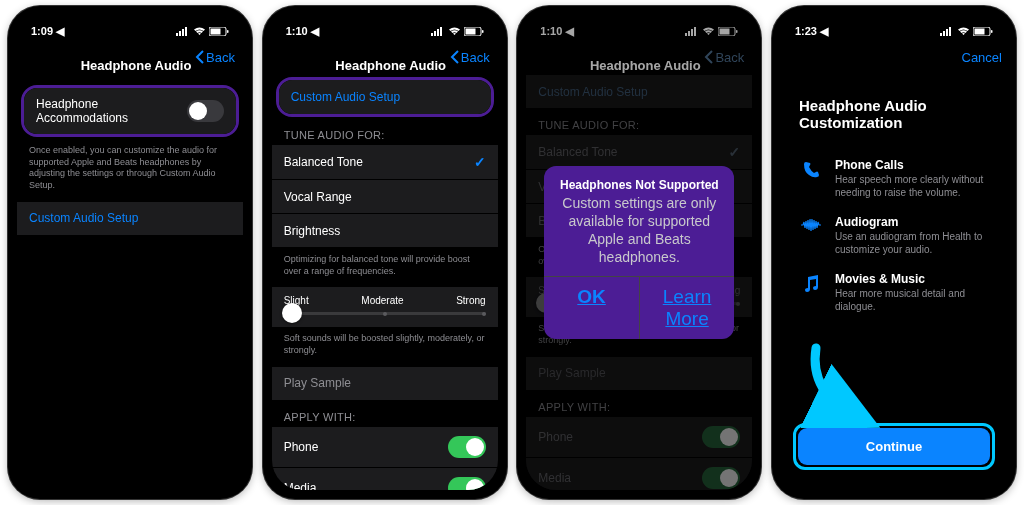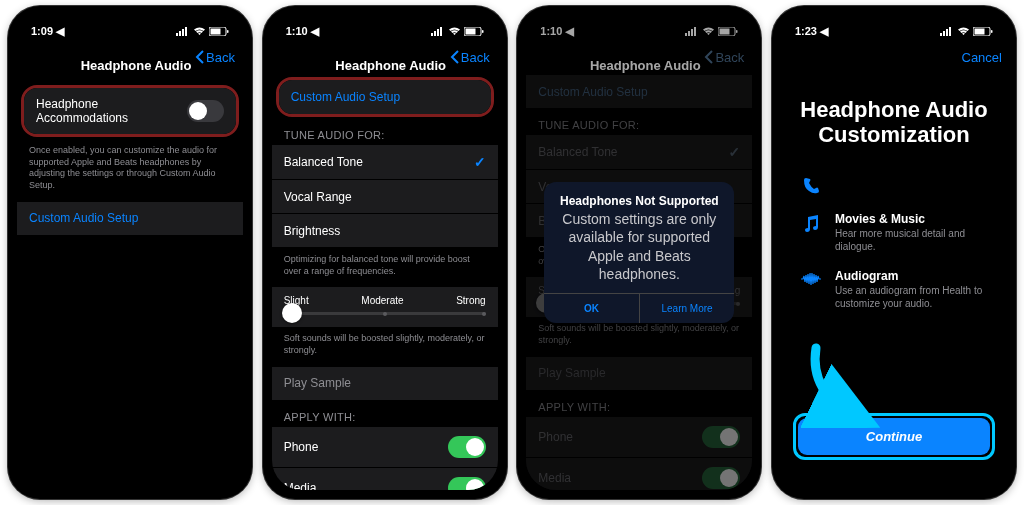--- a/index.html
+++ b/index.html
@@ -13,50 +13,50 @@
   .nav { display:flex; align-items:center; padding:6px 8px 8px; position:relative; height:34px;justify-content:flex-end; }
   .nav-back { color:#0a84ff; font-size:13px; display:flex; align-items:center; gap:2px; }
   .nav-back.dim { color:#4a6a8a; }
   .nav-title { position:absolute; left:12px; right:0; text-align:center; font-size:13px; font-weight:600;margin-top:16px; }
   .nav-right { position:absolute; right:5px; color:#0a84ff; font-size:13px; }
   .content { padding:0; }
   .row { background:#1c1c1e; padding:9px 12px; font-size:12px; display:flex; align-items:center; justify-content:space-between; border-bottom:1px solid #000; min-height:34px; }
   .row.link { color:#0a84ff; }
   .footer-text { font-size:9px; color:#8e8e93; padding:6px 12px 10px; line-height:1.3; }
   .header-text { font-size:11px; color:#8e8e93; padding:10px 12px 4px; text-transform:uppercase; letter-spacing:.3px; }
-  .highlight { border:3px solid #7f1d1d; border-radius:16px; margin:2px 4px; padding:0; overflow:hidden; }
+  .highlight { border:3px solid #4c1d95; border-radius:16px; margin:2px 4px; padding:0; overflow:hidden; }
   .highlight .row { border:none; }
   .toggle { width:38px; height:22px; border-radius:11px; position:relative; }
   .toggle.on { background:#34c759; }
   .toggle.off { background:#39393d; }
   .toggle.on.dim { background:#2a6b3e; }
   .knob { width:18px; height:18px; background:#fff; border-radius:50%; position:absolute; top:2px; }
   .toggle.on .knob { right:2px; }
   .toggle.off .knob { left:2px; }
   .check { color:#0a84ff; font-size:14px; font-weight:bold; }
   .check.dim { color:#5a6a7a; }
   .slider-row { background:#1c1c1e; padding:8px 12px 12px; }
   .slider-labels { display:flex; justify-content:space-between; font-size:10px; color:#fff; margin-bottom:6px; }
   .slider-track { height:3px; background:#3a3a3c; border-radius:2px; position:relative; }
   .slider-thumb { width:20px; height:20px; background:#fff; border-radius:50%; position:absolute; top:-9px; left:-2px; box-shadow:0 1px 3px rgba(0,0,0,.5); }
   .slider-tick { width:4px; height:4px; background:#5a5a5e; border-radius:50%; position:absolute; top:-0.5px; }
   .dim .slider-labels, .dim-row { color:#6a6a6e; }
   .alert-overlay { position:absolute; inset:0; background:rgba(0,0,0,.35); display:flex; align-items:center; justify-content:center; z-index:30; }
-  .alert { width:190px; background:#0f172a; border-radius:12px; overflow:hidden; color:#fff; text-align:center; }
+  .alert { width:190px; background:#4c1d95; border-radius:12px; overflow:hidden; color:#fff; text-align:center; }
   .alert-title { font-size:12px; font-weight:600; padding:12px 12px 2px; }
   .alert-msg { font-size:14px; color:#c8c8cc; padding:0 14px 10px; line-height:1.3; }
   .alert-btns { display:flex; border-top:1px solid #444; }
-  .alert-btn { flex:1; padding:9px 0; color:#0a84ff; font-size:10px; }
+  .alert-btn { flex:1; padding:9px 0; color:#0a84ff; font-size:19px;text-decoration:underline; }
   .alert-btn:first-child { border-right:1px solid #444; font-weight:600; }
-  .big-title { font-size:22px; font-weight:700; line-height:1.15; padding:22px 18px 18px;text-align:center; }
+  .big-title { font-size:15px; font-weight:700; line-height:1.15; padding:22px 18px 18px; }
   .feature { display:flex; gap:12px; padding:8px 18px; align-items:flex-start; }
   .feature-icon { width:24px; flex:0 0 24px; display:flex; justify-content:center; padding-top:2px; color:#0a84ff; }
   .feature-title { font-size:12px; font-weight:600; }
   .feature-desc { font-size:10px; color:#8e8e93; line-height:1.3; margin-top:1px; }
-  .continue-wrap { position:absolute; bottom:30px; left:0; right:0; padding:0 12px;font-style:italic; }
+  .continue-wrap { position:absolute; bottom:20px; left:0; right:0; padding:0 12px; }
   .continue-hl { border:3px solid #00c8ff; border-radius:12px; padding:2px; }
   .continue-btn { background:#0a84ff; color:#fff; text-align:center; padding:11px 0; border-radius:9px; font-size:13px; font-weight:600; }
   .arrow { position:absolute; left:20px; bottom:62px; width:90px; height:90px; z-index:5; }
 </style>
 </head>
 <body>
 
 <div class="phone">
   <div class="notch"></div>
   <div class="screen">
@@ -303,41 +303,45 @@
     <div class="nav">
       <div class="nav-right">Cancel</div>
     </div>
     <div class="big-title">Headphone Audio Customization</div>
     <div class="feature">
       <div class="feature-icon">
         <svg width="20" height="20">
             <path d="M5 2 Q3 2 3 4 Q3 12 8 15 Q12 18 16 17 Q18 17 18 15 L17 12 Q16 11 15 12 L13 13 Q10 11 8 7 L9 5 Q10 4 9 3 Z" fill="#0a84ff"></path>
           </svg>
       </div>
+      <div>
+        <div class="feature-title">Phone Calls</div>
+        <div class="feature-desc">Hear speech more clearly without needing to raise the volume.</div>
+      </div>
+    </div>
+    <div class="feature">
+      <div class="feature-icon">
+        <svg width="22" height="16">
+            <path d="M1 8 L3 8 L4 5 L5 11 L6 4 L7 12 L8 3 L9 13 L10 2 L11 14 L12 2 L13 13 L14 3 L15 12 L16 4 L17 11 L18 5 L19 8 L21 8" stroke="#0a84ff" stroke-width="1.2" fill="none"></path>
+          </svg>
+      </div>
+      <div>
+        <div class="feature-title">Audiogram</div>
+        <div class="feature-desc">Use an audiogram from Health to customize your audio.</div>
+      </div>
     </div>
     <div class="feature">
       <div class="feature-icon">
         <svg width="20" height="20">
             <path d="M7 3 L17 1 L17 13 Q17 16 14 16 Q12 16 12 14 Q12 12 15 12 L15 5 L9 6 L9 15 Q9 18 6 18 Q4 18 4 16 Q4 14 7 14 Z" fill="#0a84ff"></path>
           </svg>
       </div>
       <div>
         <div class="feature-title">Movies &amp; Music</div>
         <div class="feature-desc">Hear more musical detail and dialogue.</div>
-      </div>
-    </div>
-    <div class="feature">
-      <div class="feature-icon">
-        <svg width="22" height="16">
-            <path d="M1 8 L3 8 L4 5 L5 11 L6 4 L7 12 L8 3 L9 13 L10 2 L11 14 L12 2 L13 13 L14 3 L15 12 L16 4 L17 11 L18 5 L19 8 L21 8" stroke="#0a84ff" stroke-width="1.2" fill="none"></path>
-          </svg>
-      </div>
-      <div>
-        <div class="feature-title">Audiogram</div>
-        <div class="feature-desc">Use an audiogram from Health to customize your audio.</div>
       </div>
     </div>
     <svg class="arrow" viewBox="0 0 90 90">
       <defs>
           <marker id="ah" markerWidth="8" markerHeight="8" refX="5" refY="4" orient="auto">
             <path d="M0 0 L8 4 L0 8 Z" fill="#00c8ff"></path>
           </marker>
         </defs>
       <path d="M15 10 Q8 55 55 78" stroke="#00c8ff" stroke-width="9" fill="none" marker-end="url(#ah)" stroke-linecap="round"></path>
     </svg>

